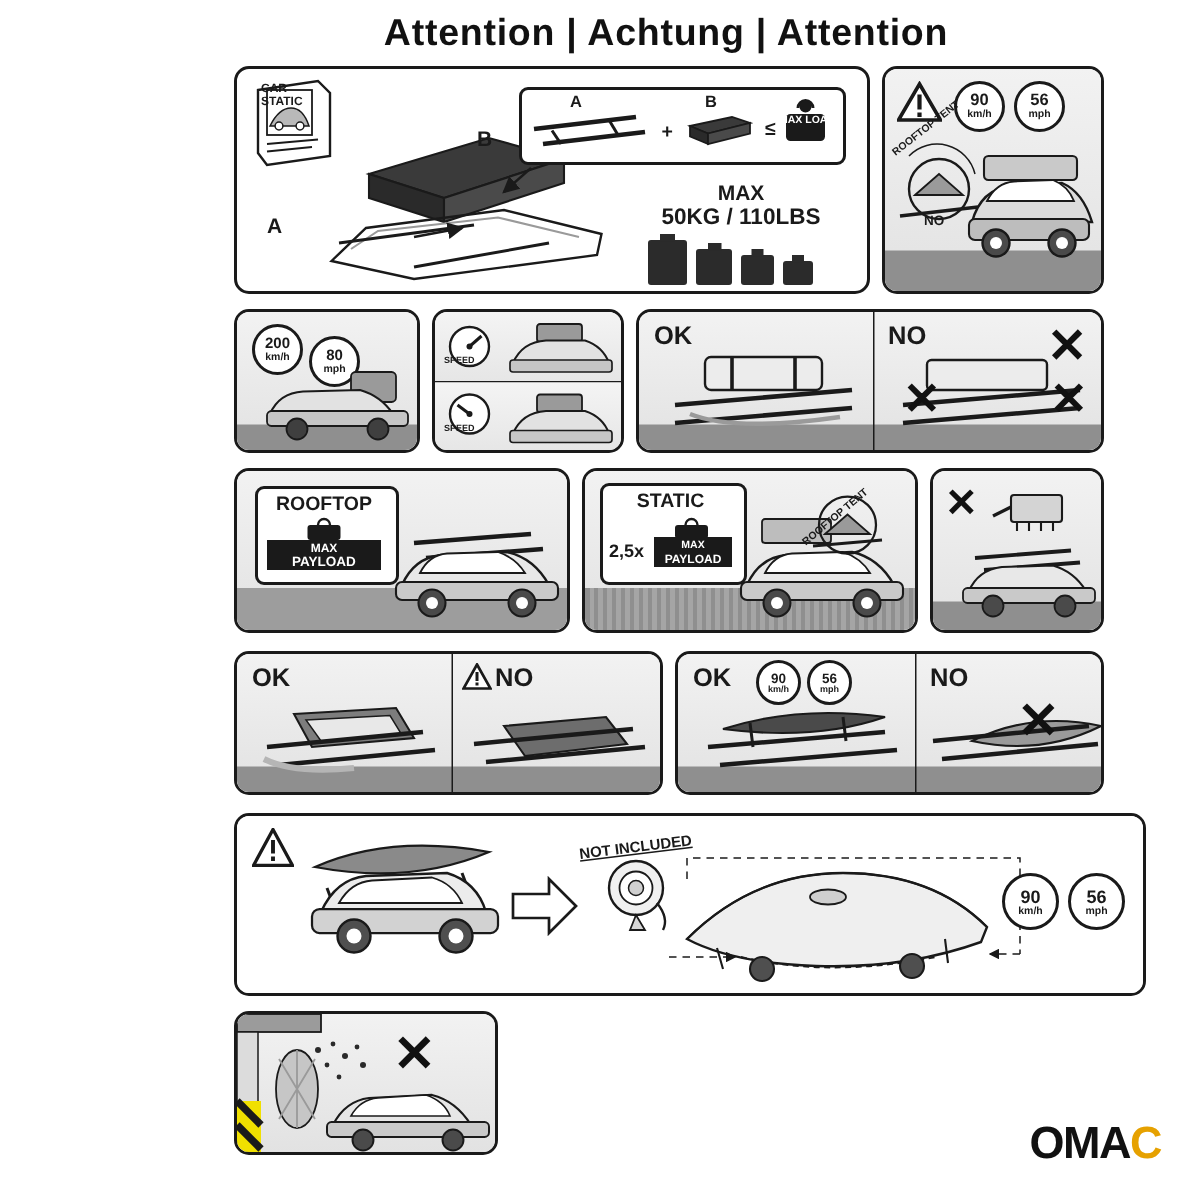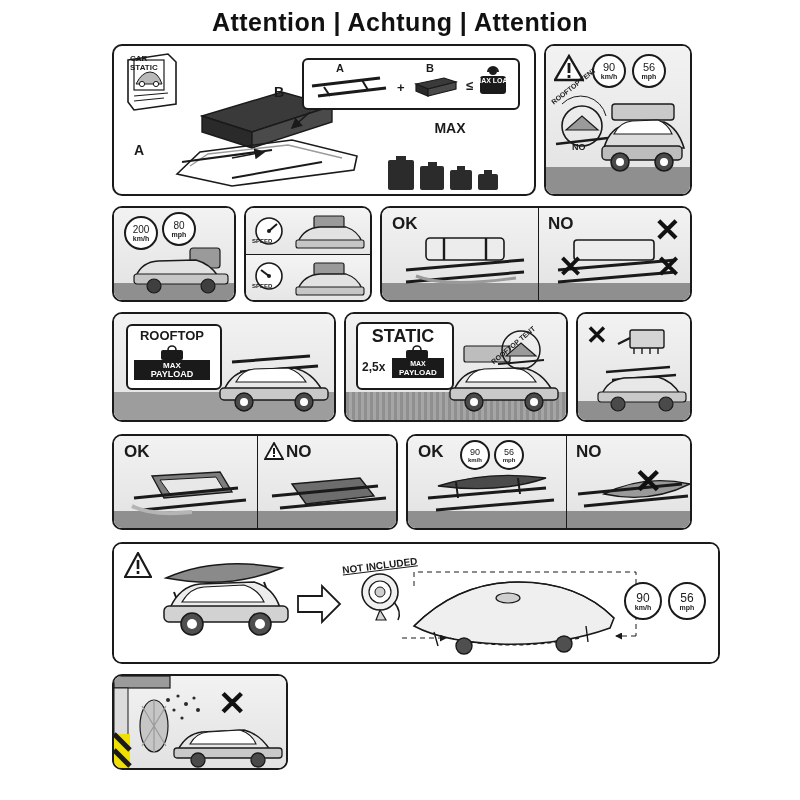--- a/index.html
+++ b/index.html
@@ -1,27 +1,27 @@
 <!DOCTYPE html>
 <html><head>
 <meta charset="utf-8">
 <style>
   html,body{margin:0;padding:0;}
   body{width:800px;height:800px;background:#ffffff;font-family:"Liberation Sans",sans-serif;color:#1a1a1a;position:relative;overflow:hidden;}
-  .page{position:absolute;inset:0;}
+  .page{position:absolute;inset:0;margin-left:44px;}
   .title{position:absolute;top:8px;left:0;width:800px;text-align:center;font-size:25px;font-weight:700;letter-spacing:.5px;color:#111;}
   .panel{position:absolute;border:2px solid #1a1a1a;border-radius:10px;background:#fff;box-sizing:border-box;overflow:hidden;}
   .sky{position:absolute;left:0;right:0;top:0;bottom:0;background:linear-gradient(#f2f2f2,#e2e2e2);}
   .ground{position:absolute;left:0;right:0;bottom:0;height:26%;background:#9d9d9d;}
   .ground2{position:absolute;left:0;right:0;bottom:0;height:18%;background:#8f8f8f;}
   .lbl{position:absolute;font-weight:700;}
   .ok{font-size:17px;font-weight:700;}
   .no{font-size:17px;font-weight:700;}
   .badge{position:absolute;border:2px solid #1a1a1a;border-radius:50%;display:flex;flex-direction:column;align-items:center;justify-content:center;background:#fff;line-height:1;}
-  .badge .b-num{font-weight:400;}
+  .badge .b-num{font-weight:700;}
   .badge .b-unit{font-size:7px;font-weight:700;}
   .warn{position:absolute;}
   .cross{position:absolute;color:#111;font-weight:700;line-height:1;}
   .box-kv{position:absolute;border:2px solid #1a1a1a;border-radius:6px;background:#fff;}
   .smalltxt{font-size:9px;font-weight:700;}
   .omac{position:absolute;right:26px;bottom:20px;font-size:30px;font-weight:800;letter-spacing:-1px;}
   .omac .o{color:#111;}
   .omac .c{color:#e6a100;}
   svg{display:block;}
   .cap{position:absolute;font-weight:700;text-align:center;}
@@ -98,20 +98,21 @@
         <path d="M12 8 a5 5 0 0 1 10 0" fill="none" stroke="#1a1a1a" stroke-width="2"></path>
         <circle cx="17" cy="7" r="4" fill="#1a1a1a"></circle>
         <rect x="4" y="12" width="26" height="18" rx="3" fill="#1a1a1a"></rect>
       </svg>
     </div>
     <div style="position:absolute;left:360px;top:31px;width:40px;text-align:center;color:#fff;font-size:7px;font-weight:700;line-height:8px;">
       <span>MAX LOAD</span>
     </div>
 
     <div class="cap" style="left:256px;top:74px;width:160px;font-size:14px;">MAX</div>
+    <div class="cap" style="left:246px;top:90px;width:180px;font-size:15px;">50KG / 110LBS</div>
     <div style="position:absolute;left:272px;top:108px;width:130px;height:36px;">
       <svg width="130" height="36" viewBox="0 0 130 36">
         <rect x="2" y="6" width="26" height="30" rx="2" fill="#2b2b2b"></rect>
         <rect x="10" y="2" width="10" height="5" fill="#2b2b2b"></rect>
         <rect x="34" y="12" width="24" height="24" rx="2" fill="#2b2b2b"></rect>
         <rect x="42" y="8" width="9" height="5" fill="#2b2b2b"></rect>
         <rect x="64" y="16" width="22" height="20" rx="2" fill="#2b2b2b"></rect>
         <rect x="71" y="12" width="8" height="5" fill="#2b2b2b"></rect>
         <rect x="92" y="20" width="20" height="16" rx="2" fill="#2b2b2b"></rect>
         <rect x="98" y="16" width="8" height="5" fill="#2b2b2b"></rect>
@@ -163,21 +164,21 @@
     </div>
   </div>
 
   <div class="panel" style="left:112px;top:206px;width:124px;height:96px;">
     <div class="sky"></div>
       <div class="ground2"></div>
     <div class="badge" style="left:10px;top:8px;width:30px;height:30px;">
       <span class="b-num" style="font-size:10px;">200</span>
       <span class="b-unit">km/h</span>
     </div>
-    <div class="badge" style="left:48px;top:4px;width:30px;height:30px;">
+    <div class="badge" style="left:48px;top:16px;width:30px;height:30px;">
       <span class="b-num" style="font-size:10px;">80</span>
       <span class="b-unit">mph</span>
     </div>
     <div style="position:absolute;left:16px;top:34px;width:104px;height:58px;">
       <svg width="104" height="58" viewBox="0 0 104 58">
         <rect x="60" y="6" width="30" height="20" rx="3" fill="#9a9a9a" stroke="#1a1a1a" stroke-width="1.2"></rect>
         <path d="M6 34 q6 -14 22 -15 l38 -1 q14 4 22 16 z" fill="#e2e2e2" stroke="#1a1a1a" stroke-width="1.4"></path>
         <rect x="4" y="32" width="94" height="10" rx="3" fill="#c6c6c6" stroke="#1a1a1a" stroke-width="1.2"></rect>
         <circle cx="24" cy="44" r="7" fill="#3f3f3f" stroke="#1a1a1a" stroke-width="1.2"></circle>
         <circle cx="78" cy="44" r="7" fill="#3f3f3f" stroke="#1a1a1a" stroke-width="1.2"></circle>
@@ -280,21 +281,21 @@
         <circle cx="30" cy="58" r="4" fill="#fff"></circle>
           <circle cx="90" cy="58" r="4" fill="#fff"></circle>
       </svg>
     </div>
   </div>
 
   <div class="panel" style="left:344px;top:312px;width:224px;height:110px;">
     <div class="sky"></div>
     <div class="ground" style="background:repeating-linear-gradient(90deg,#8f8f8f 0 3px,#a5a5a5 3px 6px);"></div>
     <div class="box-kv" style="left:10px;top:8px;width:94px;height:64px;"></div>
-    <div class="cap" style="left:10px;top:12px;width:94px;font-size:18px;">STATIC</div>
+    <div class="cap" style="left:10px;top:12px;width:94px;font-size:13px;">STATIC</div>
     <div class="lbl" style="left:16px;top:46px;font-size:12px;">2,5x</div>
     <div style="position:absolute;left:58px;top:30px;">
       <svg width="26" height="15" viewBox="0 0 26 15">
           <path d="M9 6 a4 4 0 0 1 8 0" fill="none" stroke="#1a1a1a" stroke-width="1.6"></path>
           <rect x="2" y="6" width="22" height="9" rx="2" fill="#1a1a1a"></rect>
         </svg>
     </div>
     <div style="position:absolute;left:46px;top:44px;width:52px;height:20px;background:#1a1a1a;display:flex;flex-direction:column;align-items:center;justify-content:center;line-height:9px;">
       <span style="color:#fff;font-size:7px;font-weight:700;">MAX</span>
       <span style="color:#fff;font-size:8px;font-weight:700;">PAYLOAD</span>
@@ -507,14 +508,17 @@
       <svg width="114" height="44" viewBox="0 0 114 44">
         <path d="M6 26 q8 -16 24 -18 l42 -2 q16 4 26 20 z" fill="#e6e6e6" stroke="#1a1a1a" stroke-width="1.5"></path>
         <path d="M18 20 q6 -11 18 -12 l32 -2 q12 4 16 14 z" fill="#fff" stroke="#1a1a1a" stroke-width="1.1"></path>
         <rect x="2" y="24" width="108" height="10" rx="3" fill="#c9c9c9" stroke="#1a1a1a" stroke-width="1.3"></rect>
         <circle cx="26" cy="36" r="7" fill="#4a4a4a" stroke="#1a1a1a" stroke-width="1.3"></circle>
         <circle cx="86" cy="36" r="7" fill="#4a4a4a" stroke="#1a1a1a" stroke-width="1.3"></circle>
       </svg>
     </div>
   </div>
 
+  <div class="omac">
+    <span class="o">OMA</span><span class="c">C</span>
+  </div>
 
 </div>
 
 </body></html>

